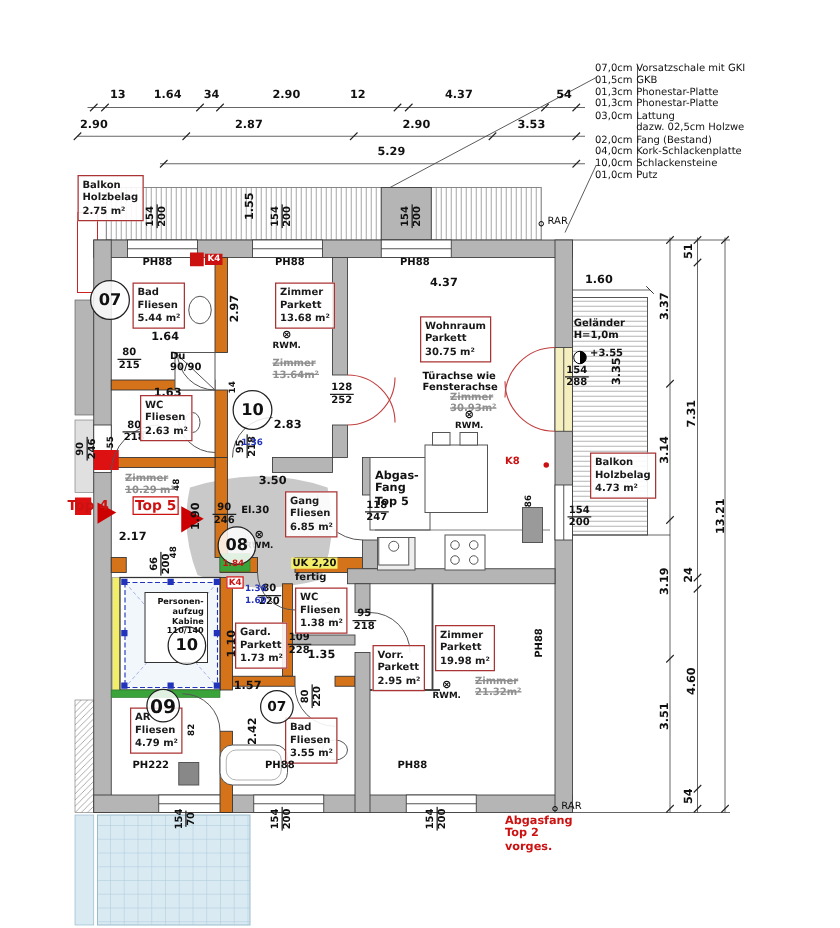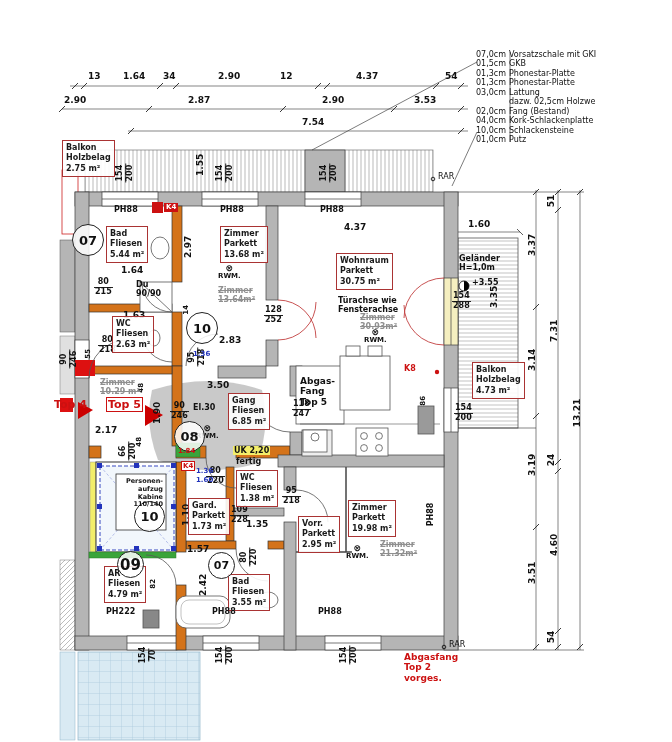--- a/index.html
+++ b/index.html
@@ -333,21 +333,21 @@
 <div class="lbl dim" style="left:123px;top:72px">1.64</div>
 <div class="lbl dim" style="left:163px;top:72px">34</div>
 <div class="lbl dim" style="left:218px;top:72px">2.90</div>
 <div class="lbl dim" style="left:280px;top:72px">12</div>
 <div class="lbl dim" style="left:356px;top:72px">4.37</div>
 <div class="lbl dim" style="left:445px;top:72px">54</div>
 <div class="lbl dim" style="left:64px;top:96px">2.90</div>
 <div class="lbl dim" style="left:188px;top:96px">2.87</div>
 <div class="lbl dim" style="left:322px;top:96px">2.90</div>
 <div class="lbl dim" style="left:414px;top:96px">3.53</div>
-<div class="lbl dim" style="left:302px;top:118px">7.54</div>
+<div class="lbl dim" style="left:302px;top:118px">5.29</div>
 
 <div class="lbl dim rot" style="left:522px;top:240px">3.37</div>
 <div class="lbl dim rot" style="left:522px;top:355px">3.14</div>
 <div class="lbl dim rot" style="left:522px;top:460px">3.19</div>
 <div class="lbl dim rot" style="left:522px;top:568px">3.51</div>
 <div class="lbl dim rot" style="left:546px;top:196px">51</div>
 <div class="lbl dim rot" style="left:544px;top:326px">7.31</div>
 <div class="lbl dim rot" style="left:546px;top:455px">24</div>
 <div class="lbl dim rot" style="left:544px;top:540px">4.60</div>
 <div class="lbl dim rot" style="left:546px;top:632px">54</div>

